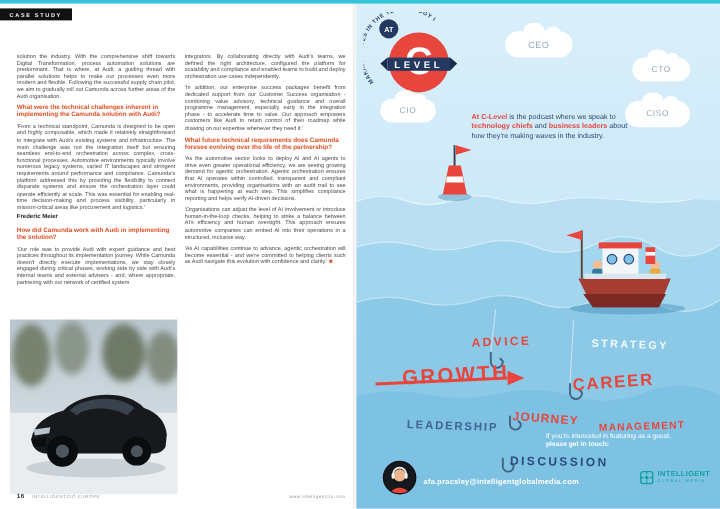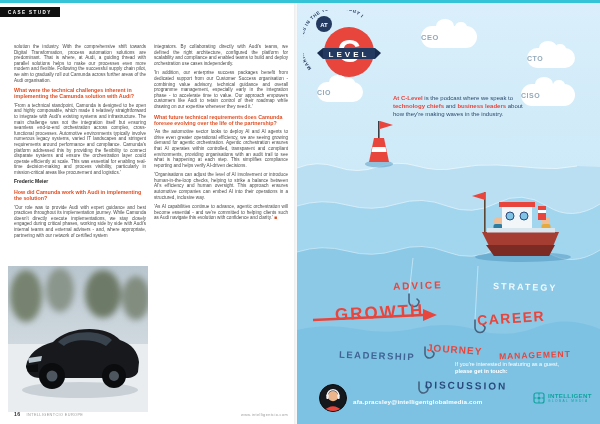--- a/index.html
+++ b/index.html
@@ -31,21 +31,21 @@
   .site { margin-left:auto; }
 
   
   .page-right { position:absolute; left:297px; top:0; width:303px; height:424px; overflow:hidden;
                 background:linear-gradient(180deg,#daeffb 0%, #cfeaf8 35%, #bfe3f4 100%); }
   .sea { position:absolute; left:0; top:0; width:303px; height:424px; }
 
   .clogo { position:absolute; left:6px; top:10px; width:84px; height:84px; }
 
   .cloud { position:absolute; background:#ffffff; border-radius:12px; display:flex; align-items:center;
-           color:#92a9bb; font-weight:700; font-size:7.5px; letter-spacing:.5px; }
+           justify-content:center; color:#92a9bb; font-weight:400; font-size:7.5px; letter-spacing:.5px; }
   .cloud::before { content:""; position:absolute; top:-7px; left:26%; width:18px; height:14px; background:#fff; border-radius:50%; }
   .cloud::after  { content:""; position:absolute; top:-4px; right:18%; width:12px; height:10px; background:#fff; border-radius:50%; }
   .cloud span { position:relative; z-index:1; }
   .cloud-ceo  { left:124px; top:26px; width:56px; height:22px; }
   .cloud-cto  { left:230px; top:48px; width:48px; height:20px; font-size:7px; }
   .cloud-cio  { left:20px;  top:82px; width:46px; height:20px; font-size:7px; }
   .cloud-ciso { left:224px; top:84px; width:54px; height:22px; font-size:7px; }
 
   .intro { position:absolute; left:96px; top:94px; width:130px; font-size:6px; line-height:8px; color:#2c4a6e; }
   .intro .red { color:#e8453c; font-weight:700; }

